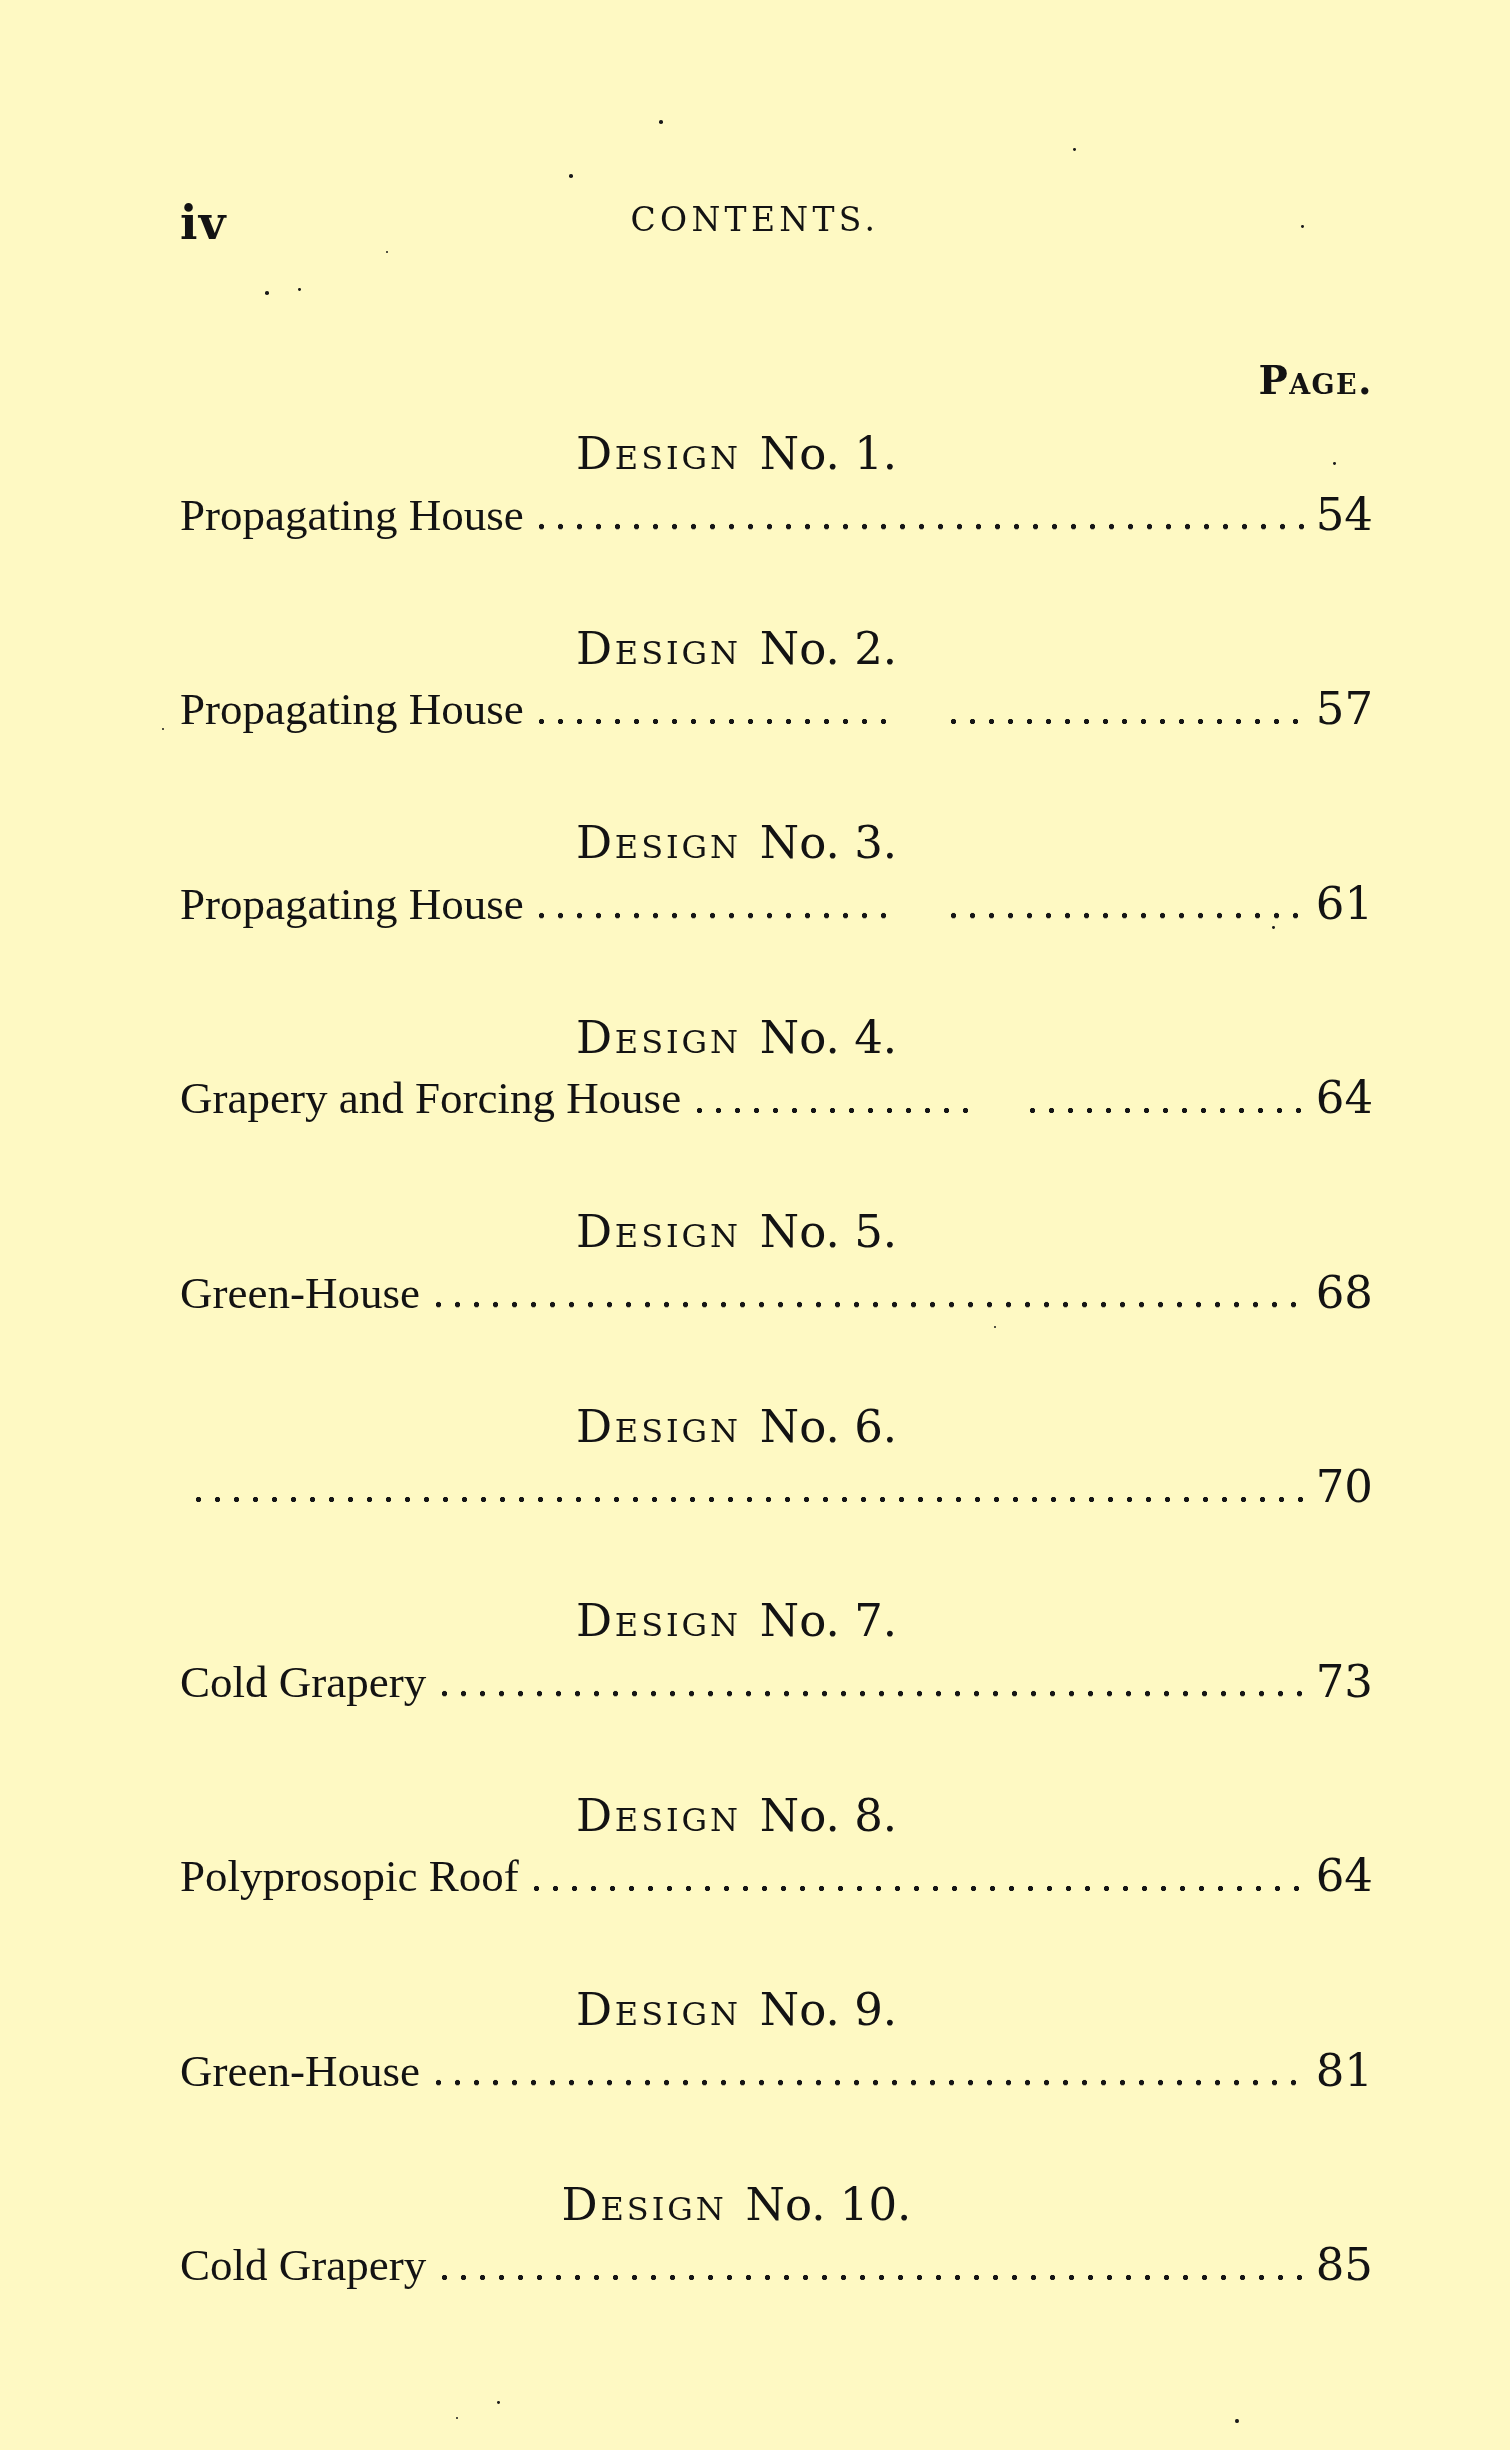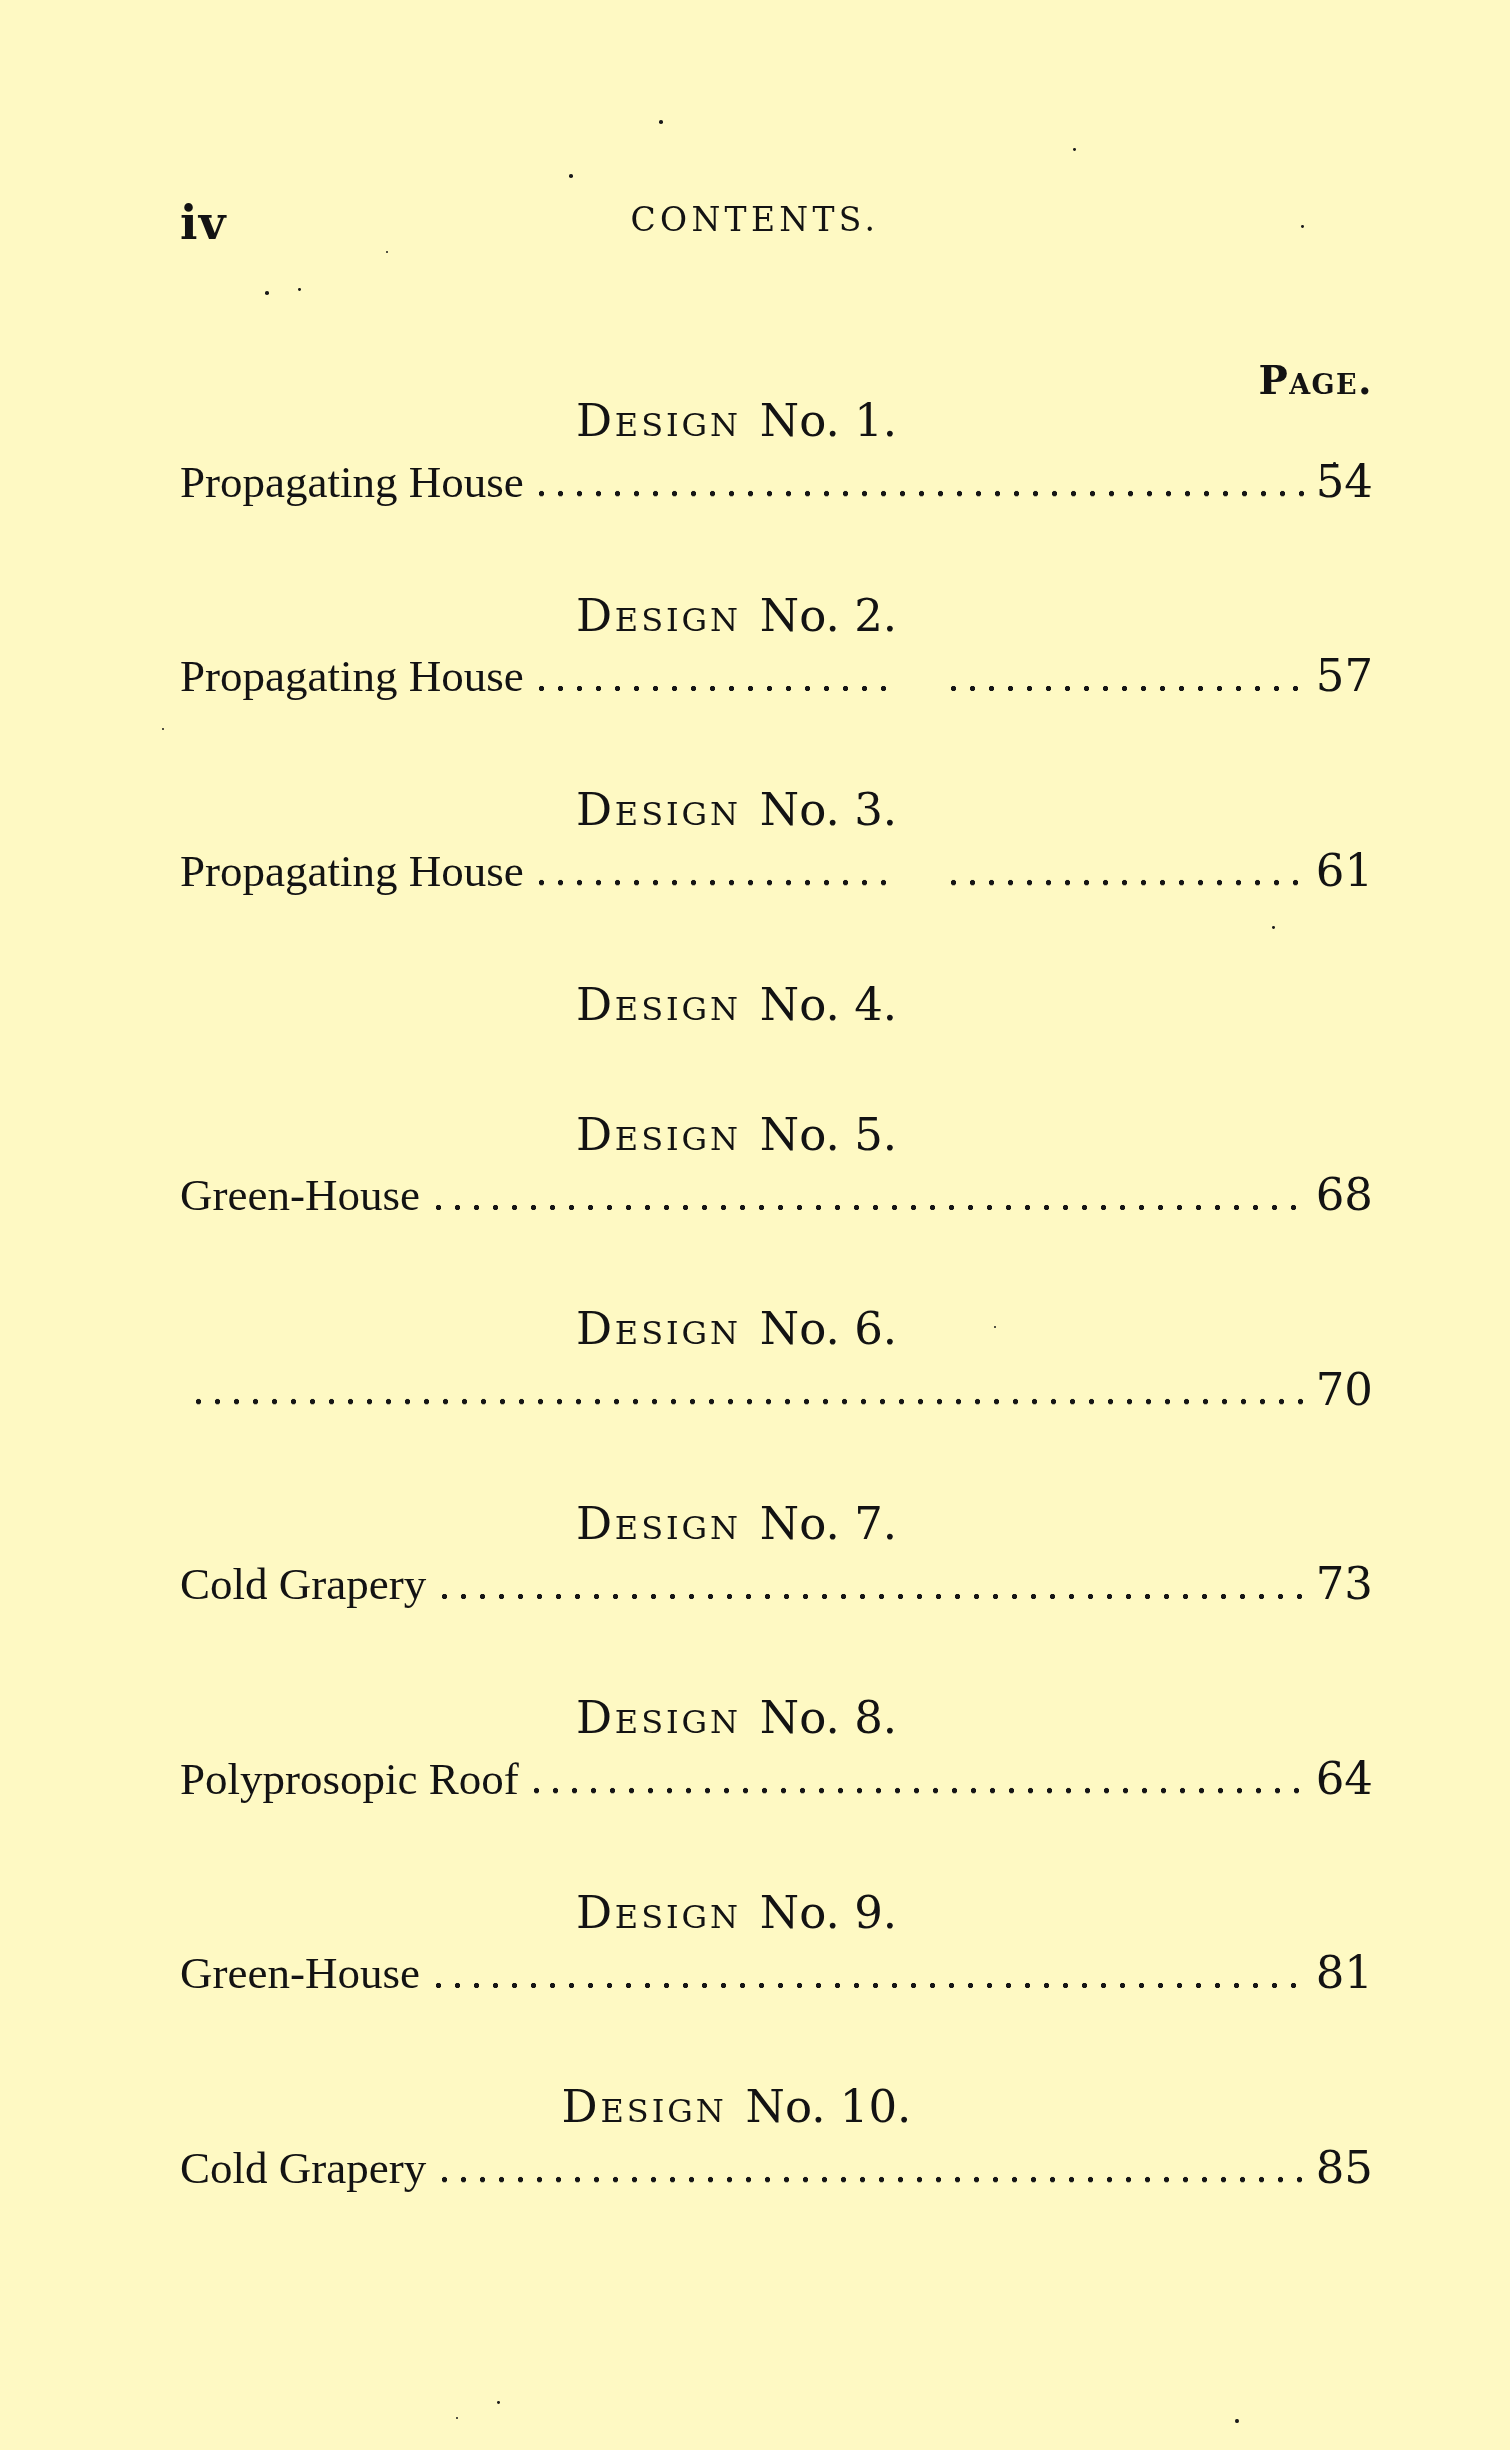--- a/index.html
+++ b/index.html
@@ -53,20 +53,21 @@
   .toc-section:first-child { margin-top: 0; }
   .design-heading {
     position: relative;
     left: -40px;
     text-align: center;
     font-size: 45px;
     line-height: 1;
     height: 45px;
     margin-bottom: 11.5px;
     white-space: nowrap;
+    margin-top: 33px;
   }
   .design-word {
     font-variant: small-caps;
     letter-spacing: 2.9px;
   }
   .design-no { margin-left: 19px; }
   .entry-row {
     display: flex;
     align-items: baseline;
     font-size: 45px;
@@ -146,20 +147,27 @@
       <span class="leader"></span>
       <span class="leader-gap"></span>
       <span class="leader"></span>
       <span class="entry-page">61</span>
     </div>
   </section>
 
   <section class="toc-section">
     <div class="design-heading">
       <span class="design-word">Design</span><span class="design-no">No. 4.</span>
+    </div>
+    <div class="entry-row">
+      <span class="entry-title">Grapery and Forcing House</span>
+      <span class="leader"></span>
+      <span class="leader-gap"></span>
+      <span class="leader"></span>
+      <span class="entry-page">64</span>
     </div>
   </section>
 
   <section class="toc-section">
     <div class="design-heading">
       <span class="design-word">Design</span><span class="design-no">No. 5.</span>
     </div>
     <div class="entry-row">
       <span class="entry-title">Green-House</span>
       <span class="leader"></span>

